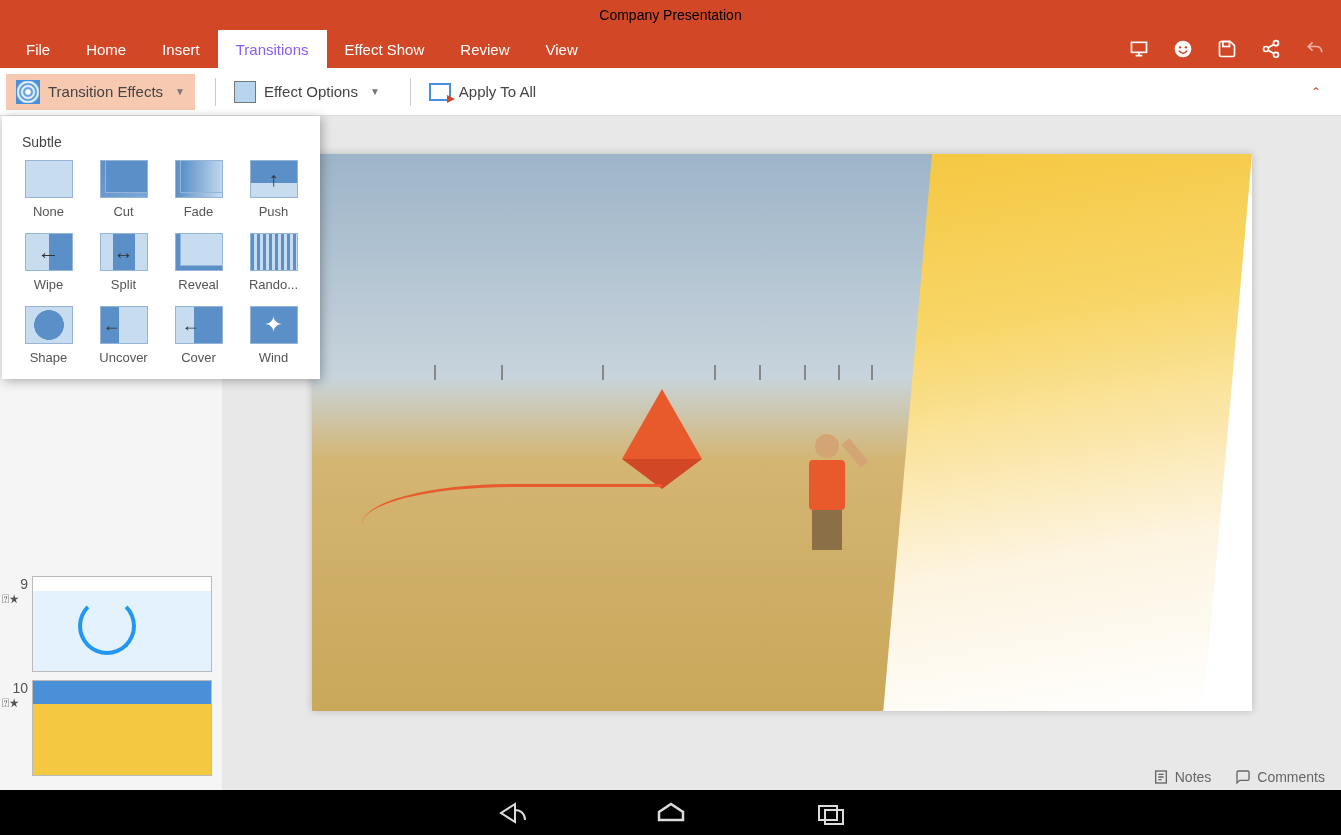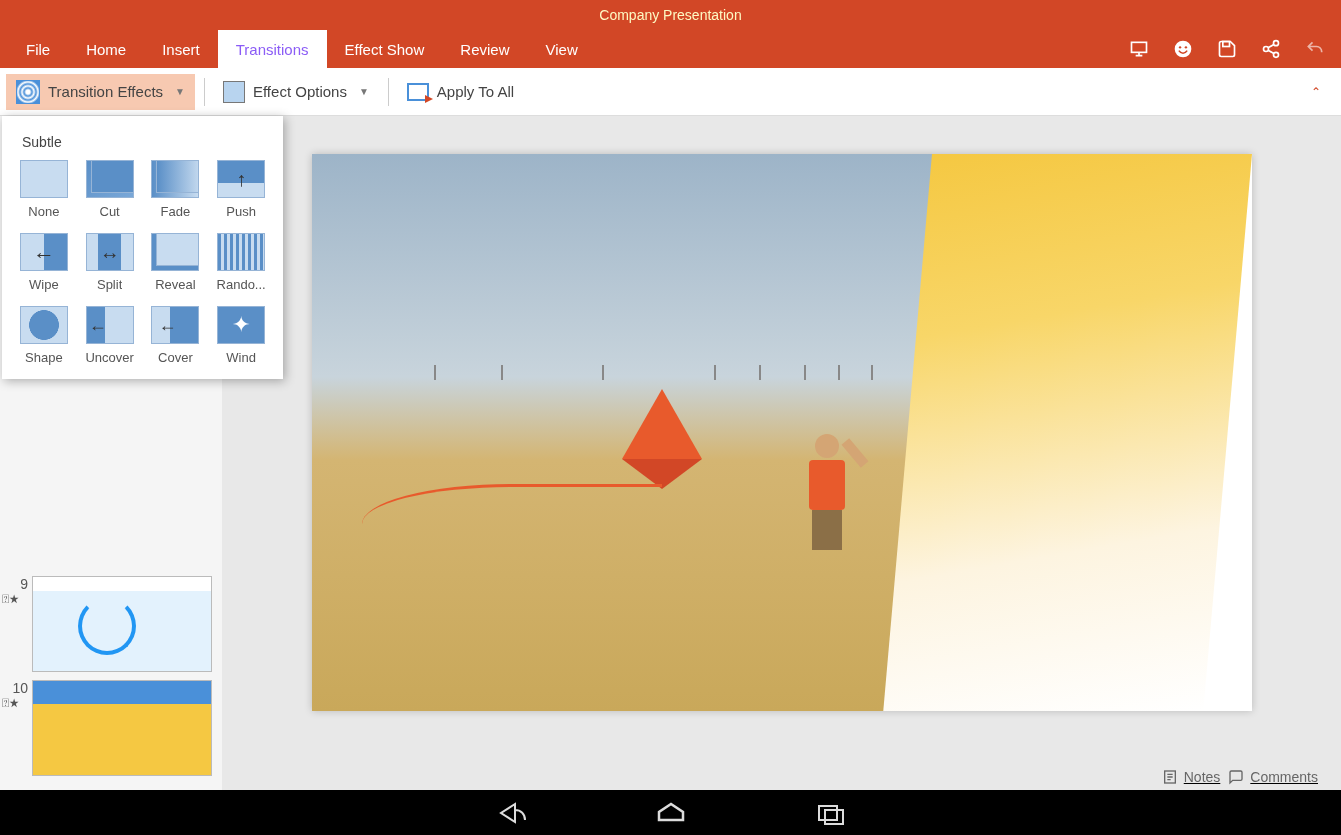--- a/index.html
+++ b/index.html
@@ -1,27 +1,27 @@
 <!DOCTYPE html>
 <html><head>
 <meta charset="utf-8">
 <style>
 * { margin: 0; padding: 0; box-sizing: border-box; font-family: 'Segoe UI', Arial, sans-serif; }
 body { width: 1341px; height: 835px; background: #e8e8e8; overflow: hidden; position: relative; }
 
-.title-bar { height: 30px; background: #d24726; display: flex; align-items: center; justify-content: center; color: #fef9c3; font-size: 14px; }
+.title-bar { height: 30px; background: #d24726; display: flex; align-items: center; justify-content: center; color: #000000; font-size: 14px; }
 
 .ribbon-tabs { height: 38px; background: #d24726; display: flex; align-items: center; padding-left: 8px; }
 .tab { padding: 0 18px; height: 100%; display: flex; align-items: center; color: #fff; font-size: 15px; cursor: pointer; }
 .tab.active { background: #fff; color: #8b5cf6; }
 .ribbon-right { margin-left: auto; display: flex; align-items: center; padding-right: 16px; gap: 24px; }
 .ribbon-icon { width: 20px; height: 20px; color: #fff; cursor: pointer; display: flex; align-items: center; justify-content: center; }
 
 .toolbar { height: 48px; background: #fff; display: flex; align-items: center; padding: 0 6px; border-bottom: 1px solid #ddd; position: relative; }
-.toolbar-btn { display: flex; align-items: center; gap: 8px; padding: 6px 10px; margin-right: 1px; font-size: 15px; color: #444; cursor: pointer; }
+.toolbar-btn { display: flex; align-items: center; gap: 8px; padding: 6px 10px; margin-right: 12px; font-size: 15px; color: #444; cursor: pointer; }
 .toolbar-btn.highlighted { background: #f7c9b1; }
 .te-icon { width: 24px; height: 24px; background: radial-gradient(circle, #fff 2px, #4a90d9 4px, #fff 6px, #4a90d9 8px, #fff 10px, #4a90d9 12px); border: 1px solid #4a90d9; }
 .eo-icon { width: 22px; height: 22px; background: #b8d4ef; border: 1px solid #777; }
 .apply-icon { width: 22px; height: 18px; border: 2px solid #4a90d9; position: relative; }
 .apply-icon::after { content: ''; position: absolute; right: -6px; bottom: -4px; width: 0; height: 0; border-left: 8px solid #d24726; border-top: 4px solid transparent; border-bottom: 4px solid transparent; }
 .divider { width: 1px; height: 28px; background: #ccc; margin: 0 8px; }
 .chev { font-size: 10px; color: #777; margin-left: 4px; }
 .collapse-ribbon { margin-left: auto; padding: 8px 14px; color: #d24726; font-size: 12px; cursor: pointer; }
 
 .workspace { position: absolute; top: 116px; left: 0; right: 0; bottom: 45px; display: flex; background: #e8e8e8; }
@@ -47,21 +47,21 @@
 .kite-tail { position: absolute; top: 95px; left: -260px; width: 300px; height: 80px; border-top: 3px solid #e85a2c; border-radius: 50% 0 0 0; }
 .child { position: absolute; left: 490px; top: 280px; width: 50px; height: 120px; }
 .child-head { width: 24px; height: 24px; background: #d4a574; border-radius: 50%; margin: 0 auto; }
 .child-body { width: 36px; height: 50px; background: #e85a2c; margin: 2px auto 0; border-radius: 4px; }
 .child-arm { position: absolute; right: -8px; top: 4px; width: 10px; height: 30px; background: #d4a574; transform: rotate(-40deg); }
 .child-legs { width: 30px; height: 40px; background: #8b6f47; margin: 0 auto; }
 .slide-panel { position: absolute; right: 0; top: 0; width: 320px; height: 100%; background: linear-gradient(170deg, #f5c842 0%, #f8d668 30%, #fdf4e0 70%, #fff 100%); transform: skewX(-5deg); transform-origin: top right; }
 .slide-text { position: absolute; right: 30px; top: 200px; width: 260px; }
 .slide-text h1 { font-size: 32px; font-weight: 300; color: #d24726; line-height: 1.8; }
 
-.dropdown { position: absolute; top: 116px; left: 2px; width: 281px; background: #fff; box-shadow: 2px 2px 10px rgba(0,0,0,0.3); z-index: 100; padding: 10px 14px 14px; }
+.dropdown { position: absolute; top: 116px; left: 2px; width: 318px; background: #fff; box-shadow: 2px 2px 10px rgba(0,0,0,0.3); z-index: 100; padding: 10px 14px 14px; }
 .dd-section { font-size: 14px; color: #444; margin: 8px 0 10px 6px; }
 .dd-grid { display: grid; grid-template-columns: repeat(4, 1fr); gap: 14px 10px; }
 .dd-item { display: flex; flex-direction: column; align-items: center; gap: 6px; cursor: pointer; }
 .dd-thumb { width: 48px; height: 38px; border: 1px solid #96b4d6; background: #c8dcf0; position: relative; display: flex; align-items: center; justify-content: center; overflow: hidden; }
 .dd-label { font-size: 13px; color: #555; white-space: nowrap; overflow: hidden; text-overflow: ellipsis; max-width: 64px; text-align: center; }
 
 .t-none { background: #c8dcf0; }
 .t-cut { background: linear-gradient(135deg, #5a8fc7, #7aa8d8); }
 .t-cut::after { content:''; position:absolute; inset: -4px -4px 4px 4px; background: #5a8fc7; border:1px solid #96b4d6; }
 .t-fade { background: linear-gradient(90deg, #5a8fc7, #c8dcf0); }
@@ -82,21 +82,21 @@
 .t-cover::after { content:'←'; font-size: 18px; font-weight:bold; color:#333; position:absolute; left:6px; }
 .t-flash { background: #5a8fc7; }
 .t-flash::after { content:'✦'; color:#fff; font-size: 22px; }
 .t-fallover { background: #c8dcf0; }
 .t-fallover::after { content:''; position:absolute; left:4px; bottom:2px; width:0; height:0; border-left: 30px solid #5a8fc7; border-top: 26px solid transparent; }
 .t-drape { background: #c8dcf0; }
 .t-drape::after { content:''; position:absolute; left:0; top:0; width:100%; height:60%; background: #5a8fc7; border-radius: 0 0 50% 30%; }
 .t-curtains { background: linear-gradient(90deg, #5a8fc7 30%, #c8dcf0 30%, #c8dcf0 70%, #5a8fc7 70%); }
 .t-wind { background: #c8dcf0; }
 .t-wind::after { content:''; position:absolute; left:6px; top:4px; width:36px; height:30px; background: #5a8fc7; border-radius: 0 0 60% 0; }
-.status-right { position: absolute; right: 23px; bottom: 50px; display: flex; gap: 8px; text-decoration: underline; }
+.status-right { position: absolute; right: 16px; bottom: 50px; display: flex; gap: 24px; }
 .status-btn { display: flex; align-items: center; gap: 6px; font-size: 14px; color: #666; cursor: pointer; }
 
 .android-bar { position: absolute; bottom: 0; left: 0; right: 0; height: 45px; background: #000; display: flex; justify-content: center; align-items: center; gap: 120px; }
 .android-btn { width: 40px; height: 30px; color: #dcdcdc; display: flex; align-items: center; justify-content: center; cursor: pointer; }
 </style>
 </head>
 <body>
 
 <div class="title-bar">
   <span>Company Presentation</span>

